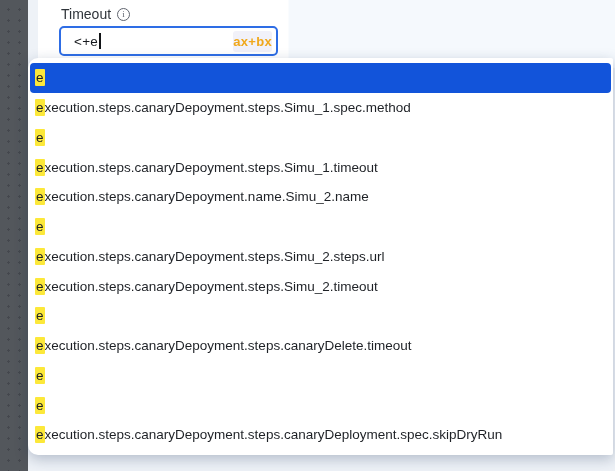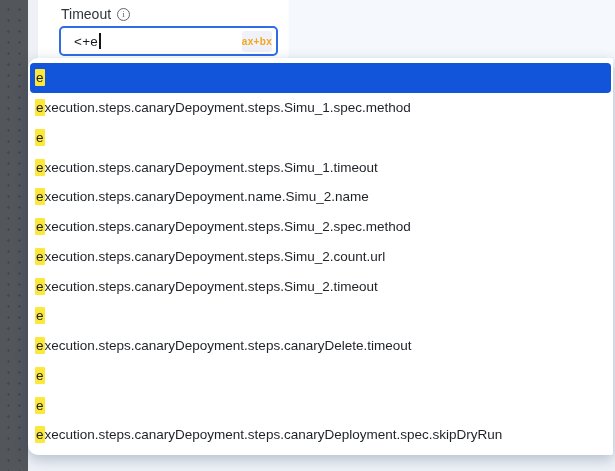--- a/index.html
+++ b/index.html
@@ -34,21 +34,21 @@
     position:absolute;left:21px;top:26px;width:219px;height:30px;box-sizing:border-box;
     background:#fff;border:2px solid #2e6de5;border-radius:5px;
     display:flex;align-items:center;padding:0 4px 0 13px;
   }
   .timeout-input .value{font-size:13.5px;color:#16191d;letter-spacing:.3px;}
   .caret{display:inline-block;width:1.5px;height:16px;background:#121417;margin-left:1px;vertical-align:middle;}
   .spacer{flex:1;}
   .type-badge{
     min-width:29px;height:21px;background:#f1f1f9;border-radius:3px;
     display:flex;align-items:center;justify-content:center;
-    font-size:10px;font-weight:bold;color:#f0a81c;letter-spacing:.3px;cursor:pointer;
+    font-size:13px;font-weight:bold;color:#f0a81c;letter-spacing:.3px;cursor:pointer;
   }
   
   .dropdown{
     position:absolute;left:28px;top:58px;width:585px;height:397px;box-sizing:border-box;
     background:#fff;border-radius:10px 2px 2px 10px;
     box-shadow:0 4px 14px rgba(25,45,85,.28);
     padding:5px 0;
   }
   .row{
     height:29.75px;margin:0 2px;border-radius:4px;
@@ -89,24 +89,24 @@
       <div class="row">
     <span class="hl">e</span>
   </div>
       <div class="row">
     <span class="hl">e</span><span>xecution.steps.canaryDepoyment.steps.Simu_1.timeout</span>
   </div>
       <div class="row">
     <span class="hl">e</span><span>xecution.steps.canaryDepoyment.name.Simu_2.name</span>
   </div>
       <div class="row">
-    <span class="hl">e</span><span>xecution.steps.canaryDepoyment.steps.Simu_2.spec.method</span>
+    <span class="hl">e</span>
   </div>
       <div class="row">
-    <span class="hl">e</span><span>xecution.steps.canaryDepoyment.steps.Simu_2.count.url</span>
+    <span class="hl">e</span><span>xecution.steps.canaryDepoyment.steps.Simu_2.steps.url</span>
   </div>
       <div class="row">
     <span class="hl">e</span><span>xecution.steps.canaryDepoyment.steps.Simu_2.timeout</span>
   </div>
       <div class="row">
     <span class="hl">e</span>
   </div>
       <div class="row">
     <span class="hl">e</span><span>xecution.steps.canaryDepoyment.steps.canaryDelete.timeout</span>
   </div>

